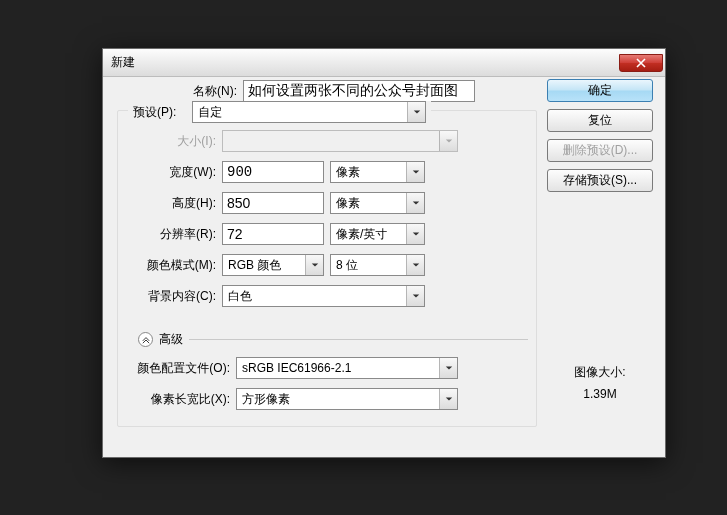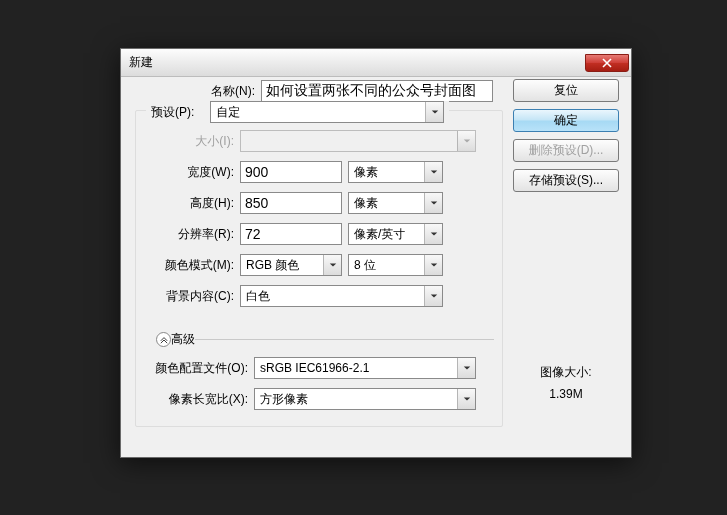--- a/index.html
+++ b/index.html
@@ -7,23 +7,23 @@
     background: #222;
     font-family: "Microsoft YaHei", "SimSun", Arial, sans-serif;
     font-size: 12px;
     width: 727px;
     height: 515px;
     position: relative;
     overflow: hidden;
   }
   .dialog {
     position: absolute;
-    left: 120px;
+    left: 102px;
     top: 48px;
-    width: 512px;
+    width: 564px;
     height: 410px;
     background: #f0f0f0;
     border: 1px solid #6a6a6a;
     box-shadow: 0 5px 25px rgba(0,0,0,0.6);
   }
   .titlebar {
     height: 28px;
     background: linear-gradient(to bottom, #fdfdfd, #ececec 50%, #dcdcdc);
     border-bottom: 1px solid #bcbcbc;
     padding: 0 0 0 8px;
@@ -124,20 +124,21 @@
     left: 10px;
     background:#f0f0f0;
     padding: 0 5px;
     display:flex;
     align-items:center;
     gap:16px;
   }
   .adv-header {
     display:flex;
     align-items:center;
+    gap:6px;
     margin: 23px 0 8px 12px;
   }
   .chevron-circle {
     width:15px; height:15px;
     border:1px solid #888;
     border-radius:50%;
     display:flex;align-items:center;justify-content:center;
     background:#fff;
   }
   .chevron-circle svg{width:8px;height:8px;fill:#333;}
@@ -192,21 +193,21 @@
             <div class="arrow">
                 <svg viewBox="0 0 10 10">
                   <path d="M1 3 L5 7 L9 3 Z" fill="#aaa"></path>
                 </svg>
               </div>
           </div>
         </div>
 
         <div class="row">
           <div class="lbl">宽度(W):</div>
-          <input class="field" style="width: 102px;" value="900">
+          <input class="field" style="width: 102px; font-family: Liberation Mono, monospace;" value="900">
           <div style="width:6px"></div>
           <div class="combo" style="width:95px">
             <span>像素</span>
             <div class="arrow">
                 <svg viewBox="0 0 10 10">
                   <path d="M1 3 L5 7 L9 3 Z"></path>
                 </svg>
               </div>
           </div>
         </div>
@@ -304,22 +305,22 @@
                   <path d="M1 3 L5 7 L9 3 Z"></path>
                 </svg>
               </div>
           </div>
         </div>
 
       </div>
     </div>
 
     <div class="right-col">
+      <div class="btn primary">确定</div>
       <div class="btn">复位</div>
-      <div class="btn primary">确定</div>
       <div class="btn disabled">删除预设(D)...</div>
       <div class="btn">存储预设(S)...</div>
 
       <div class="img-info">
         <div>图像大小:</div>
         <div>1.39M</div>
       </div>
     </div>
   </div>
 </div>

